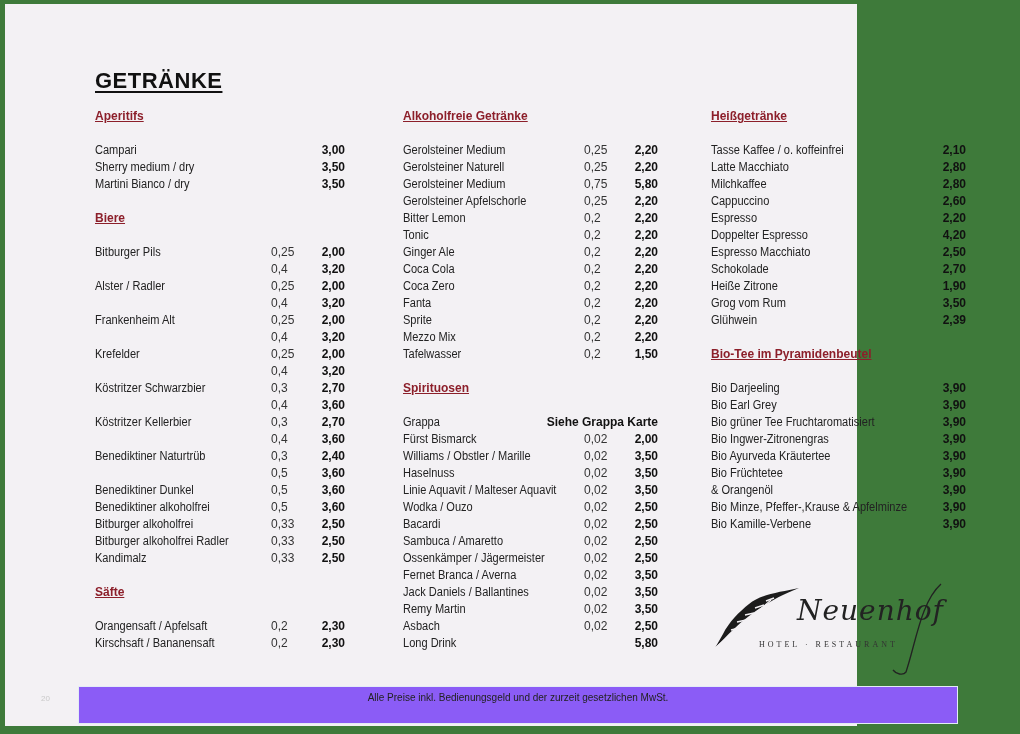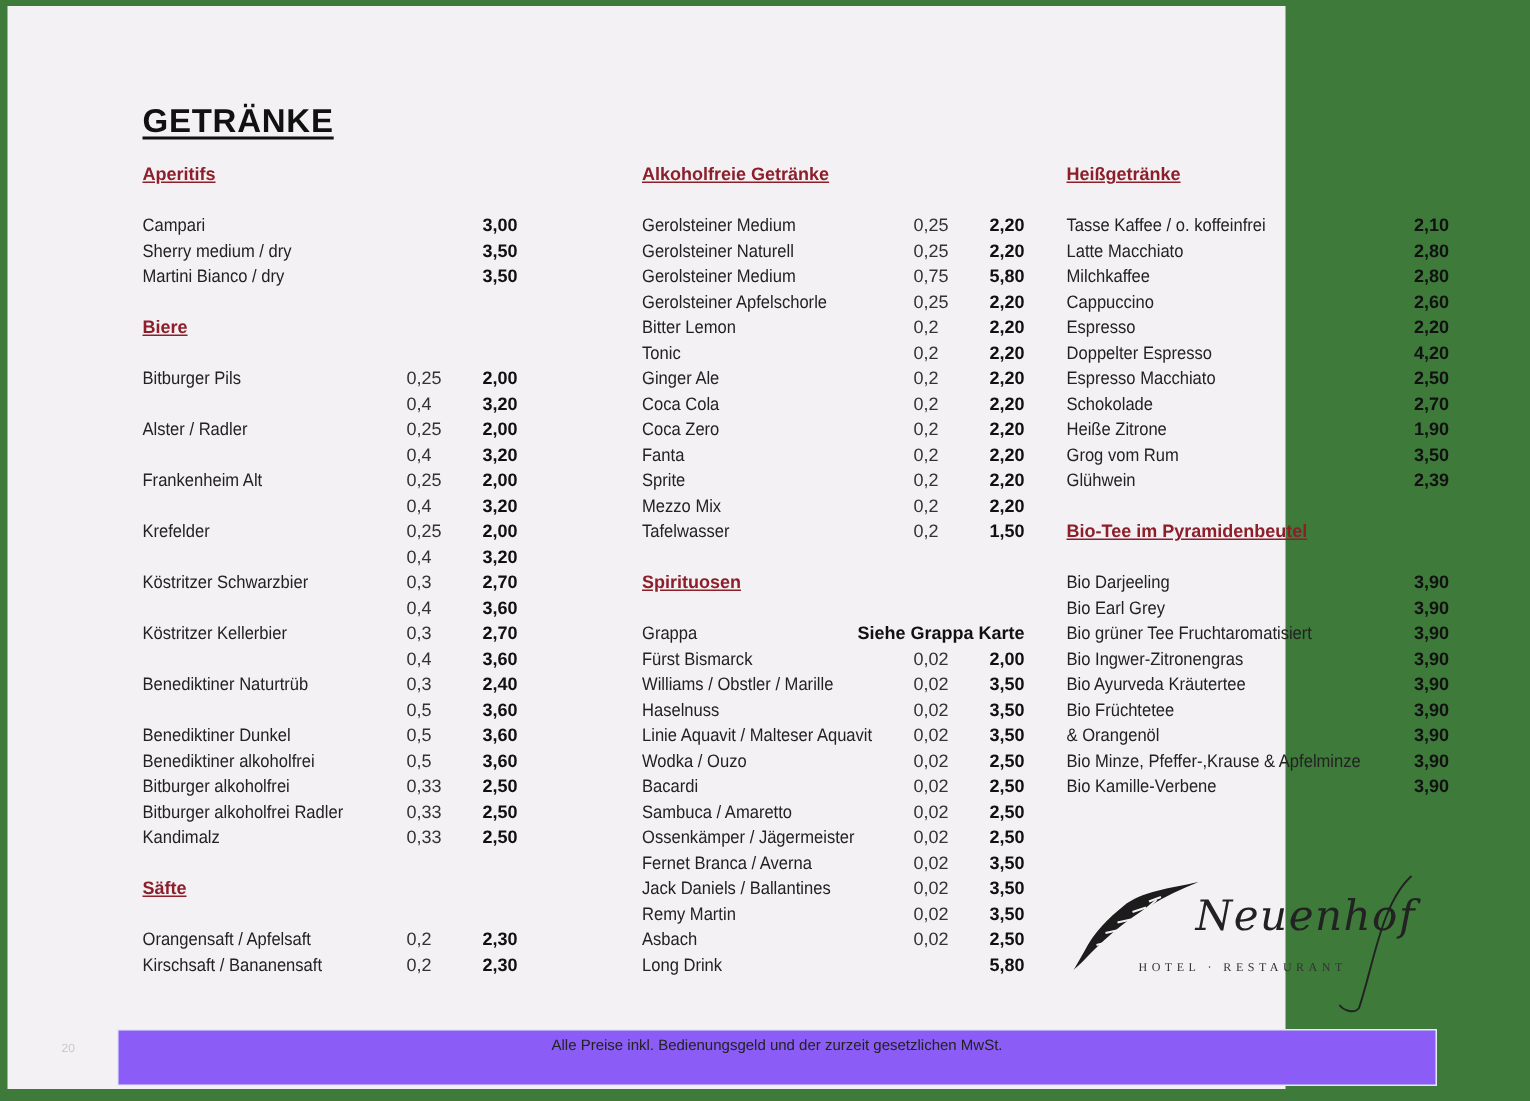--- a/index.html
+++ b/index.html
@@ -14,21 +14,21 @@
     background:#f3f1f4;
   }
   .title {
     position:absolute; left:90px; top:64px;
     font-size:22px; font-weight:bold; letter-spacing:0.5px;
     text-decoration:underline; text-decoration-thickness:2px; text-underline-offset:3px;
     color:#111;
   }
   .col { position:absolute; top:104px; font-size:12px; }
   .col1 { left:90px; width:250px; }
-  .col2 { left:398px; width:255px;margin-left:25px; }
+  .col2 { left:398px; width:255px; }
   .col3 { left:706px; width:255px; }
   .sec-head {
     color:#8c1f2a; font-weight:bold; font-size:12px;
     text-decoration:underline; height:17px; line-height:17px;
     margin-bottom:17px;
   }
   .row { display:flex; height:17px; line-height:17px; white-space:nowrap; }
   .row .name { flex:1; color:#222; transform:scaleX(0.92); transform-origin:left; }
   .row .size { width:46px; color:#333; }
   .row .price { width:28px; text-align:right; font-weight:bold; color:#111; }

